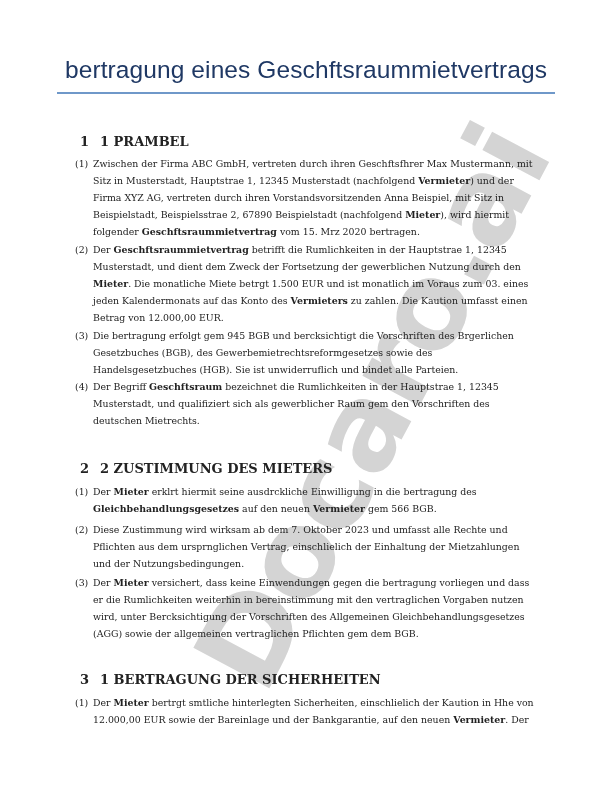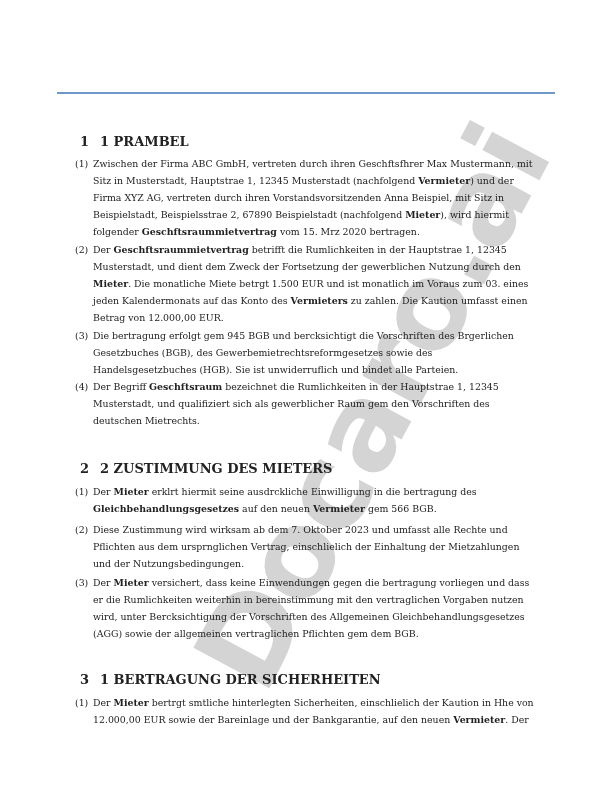--- a/index.html
+++ b/index.html
@@ -13,20 +13,21 @@
   .sec-head .num { display:inline-block; width:20px; }
   .para { position:absolute; left:75px; width:470px; font-size:9.4px; line-height:17px; }
   .para .pn { position:absolute; left:0; top:0; }
   .para .pt { position:absolute; left:18px; width:445px; }
   b { font-weight:bold; }
 </style>
 </head>
 <body>
 
 <div class="page">
+  <div class="title">bertragung eines Geschftsraummietvertrags</div>
   <div class="title-rule"></div>
 
   <div class="watermark">Docaro.ai</div>
 
   <div class="content">
 
     <div class="sec-head" style="top:134px;">
       <span class="num">1</span><span>1 PRAMBEL</span>
     </div>
     <div class="para" style="top:155px;">

